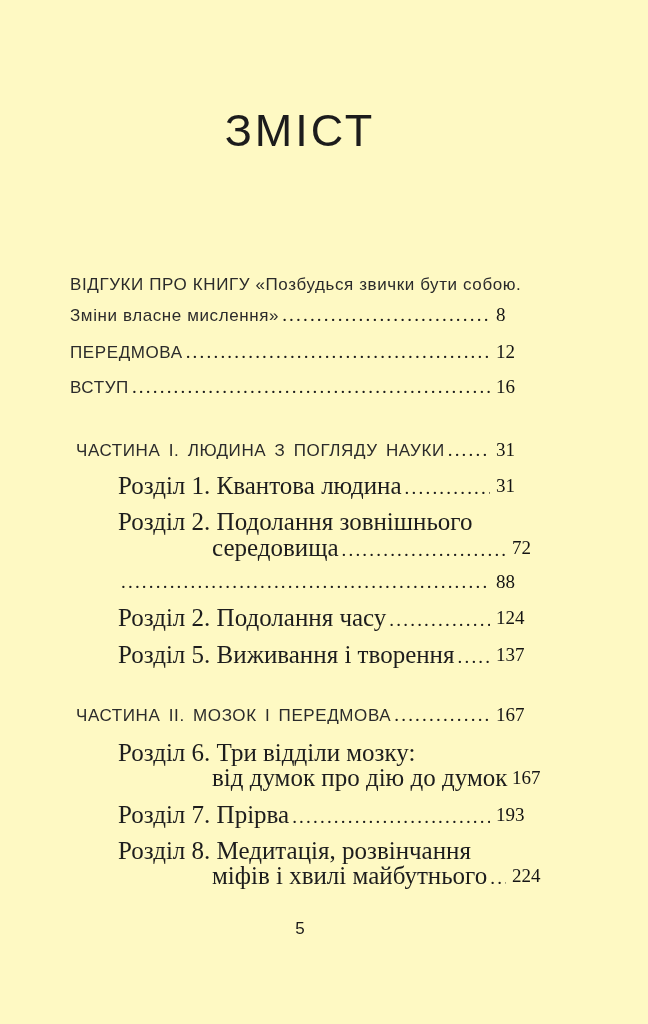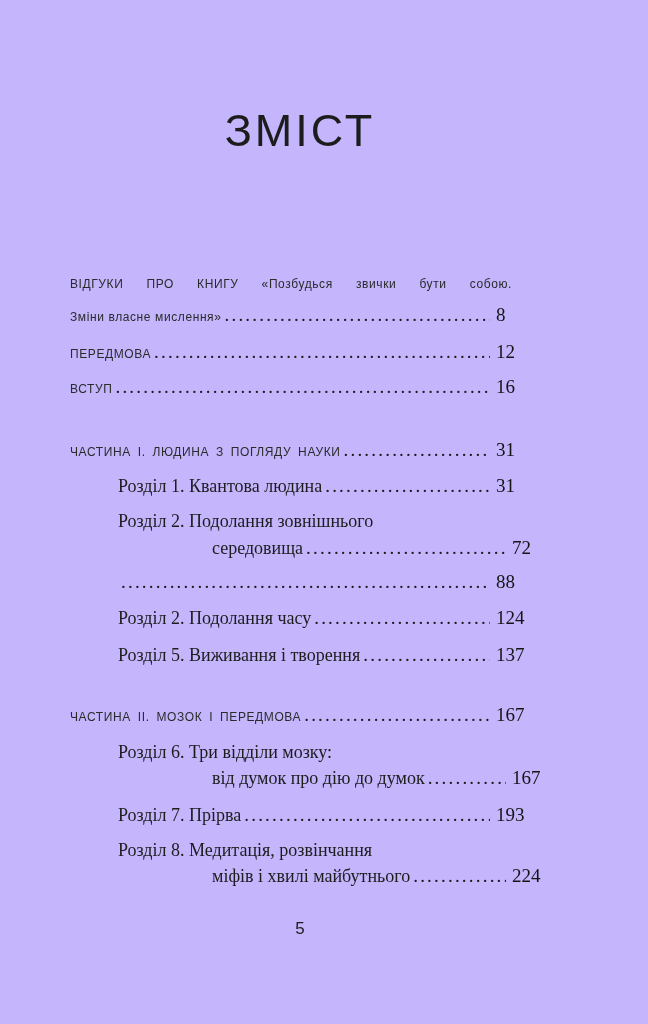--- a/index.html
+++ b/index.html
@@ -1,20 +1,20 @@
 <!DOCTYPE html>
 <html><head>
 <meta charset="utf-8">
 <style>
   html, body { margin: 0; padding: 0; background: #ffffff; }
   .page {
     position: relative;
     width: 648px;
     height: 1024px;
-    background: #c4b5fd;
+    background: #fef9c3;
     overflow: hidden;
     font-family: "Liberation Serif", serif;
     color: #1f1f1f;
   }
   .title {
     position: absolute;
     top: 106px;
     left: 0;
     width: 600px;
     margin: 0;
@@ -27,28 +27,28 @@
     color: #1c1c1c;
   }
   .line, .row {
     position: absolute;
     line-height: 23px;
     white-space: nowrap;
   }
   .row { display: flex; align-items: baseline; }
   .sans {
     font-family: "Liberation Sans", sans-serif;
-    font-size: 12px;
+    font-size: 17px;
     letter-spacing: 0.6px;
     color: #2b2b2b;
   }
-  .part-heading { word-spacing: 3px; }
+  .part-heading { word-spacing: 3px; margin-left: 6px; }
   .serif {
     font-family: "Liberation Serif", serif;
-    font-size: 18px;
+    font-size: 25px;
     color: #1d1d1d;
   }
   .justify {
     left: 70px;
     width: 442px;
     text-align: justify;
     text-align-last: justify;
   }
   .leader {
     flex: 1 1 auto;

